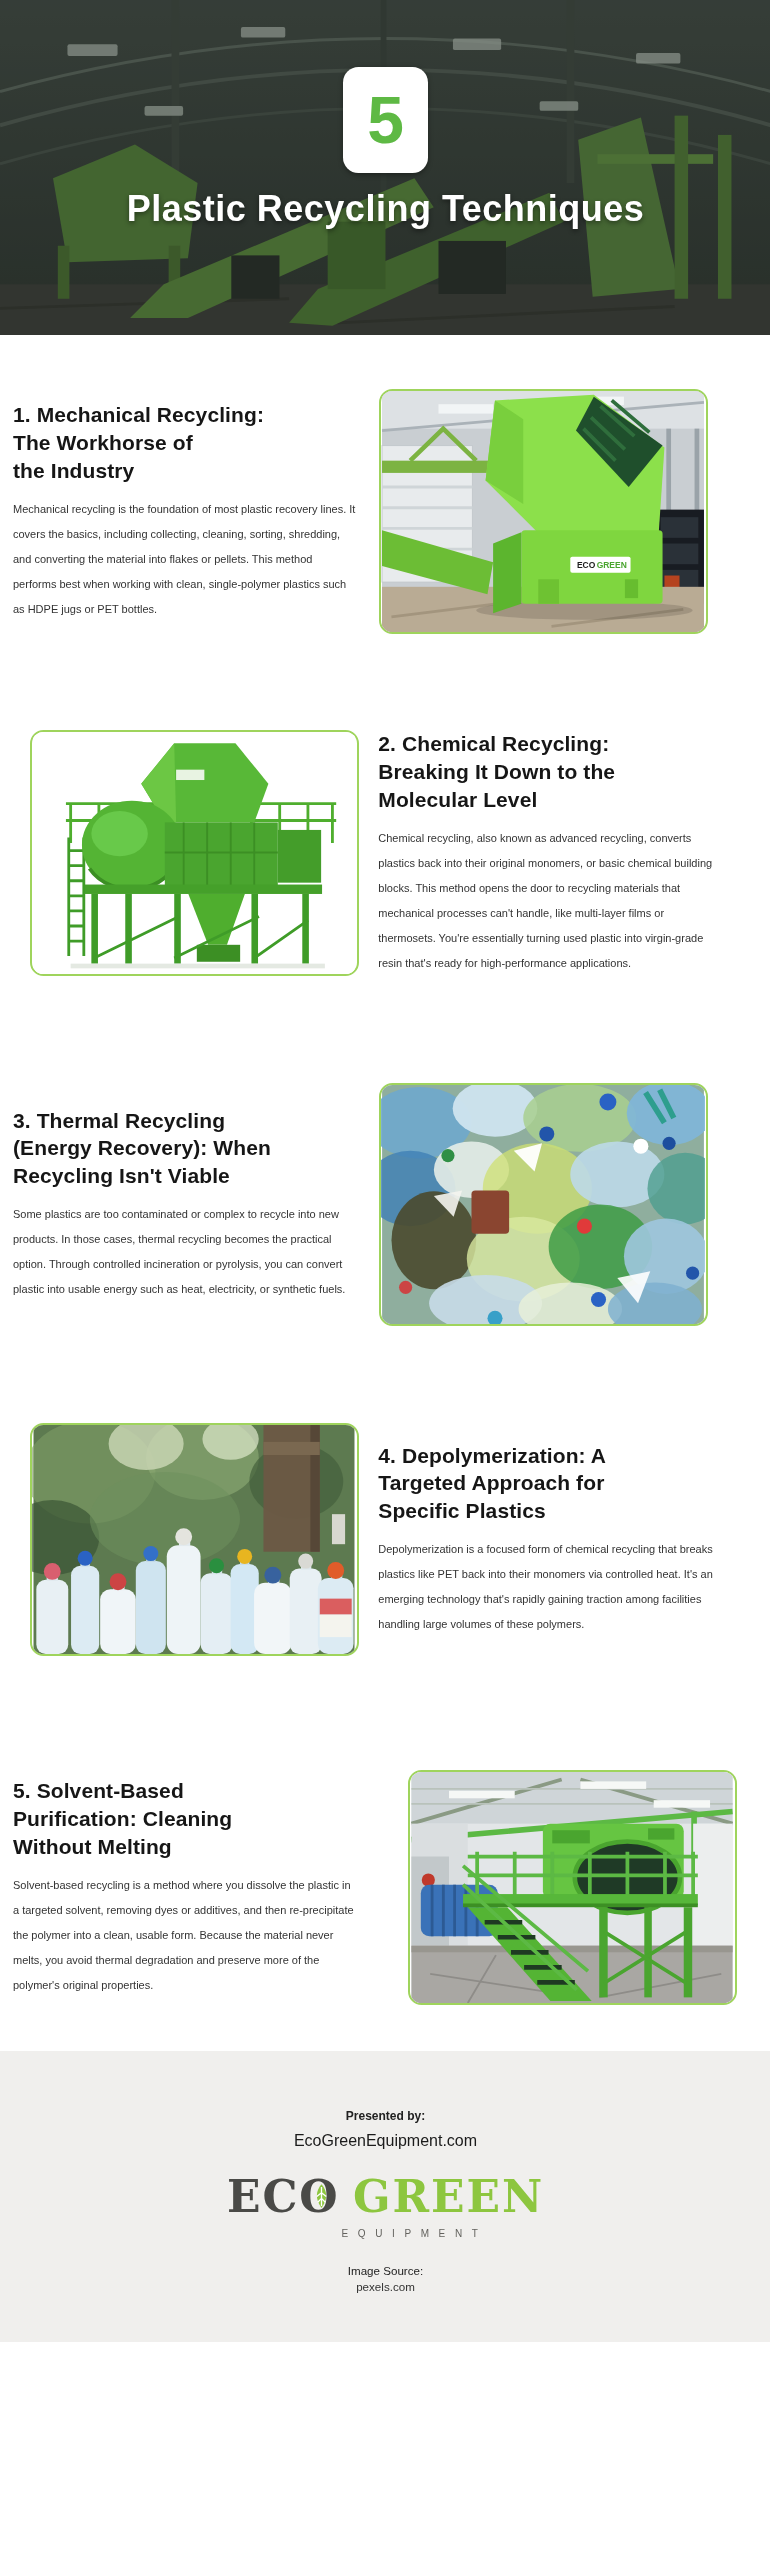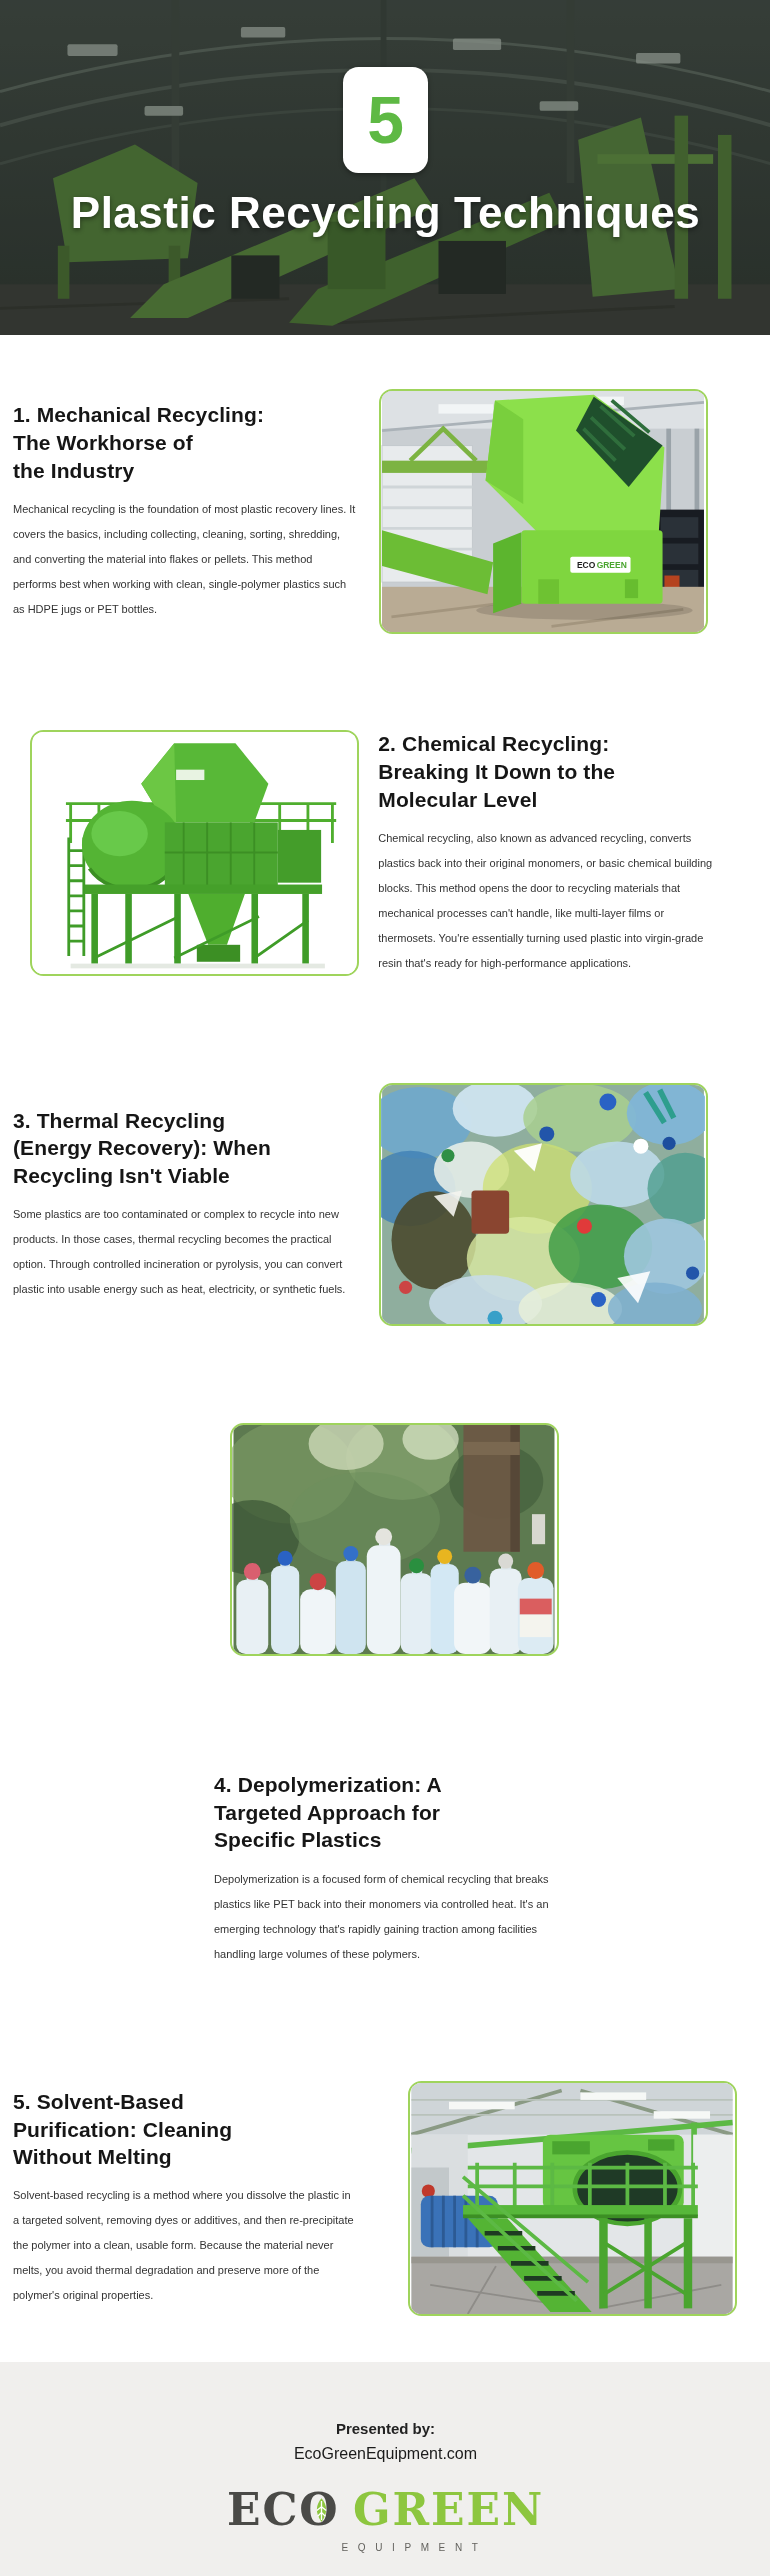--- a/index.html
+++ b/index.html
@@ -28,34 +28,34 @@
     background:#ffffff;
     border-radius:15.4px;
     display:flex; align-items:center; justify-content:center;
     box-shadow:0 1.9px 5.8px rgba(0,0,0,.35);
   }
   .badge-digit {
     font-size:66px; font-weight:700; color:#5eb944; line-height:1;
   }
   .hero-title {
     margin-top:15.4px;
-    font-size:44px; font-weight:700; color:#ffffff;
+    font-size:36px; font-weight:700; color:#ffffff;
     letter-spacing:0.5px; text-align:center; white-space:nowrap;
     text-shadow:0 1.9px 5.8px rgba(0,0,0,.45);
   }
 
   
   .section {
     display:flex; align-items:center; gap:19px;
     padding:0 13px;
   }
   .sec1 { margin-top:54px; }
   .sec2 { margin-top:96px; }
   .sec3 { margin-top:107px; }
-  .sec4 { margin-top:97px;flex-direction:column; }
+  .sec4 { margin-top:97px; }
   .sec5 { margin-top:114px;gap:48px; }
 
   .text-col { flex:0 0 347px; }
   .text-col-fluid { flex:1 1 auto; }
   .sec-heading {
     font-size:21px; line-height:1.32; font-weight:700; color:#161616;
     white-space:pre-line; letter-spacing:0.1px;
   }
   .sec-body {
     margin-top:12.5px;
@@ -71,21 +71,21 @@
   .photo svg { display:block; }
 
   
   .footer {
     margin-top:46px;
     background:#f0efed;
     min-height:291px;
     text-align:center;
     padding:58px 19px 39px;
   }
-  .presented { font-size:15px; font-weight:700; color:#222; }
+  .presented { font-size:12px; font-weight:700; color:#222; }
   .website   { margin-top:8.7px; font-size:16px; font-weight:500; color:#1b1b1b; }
   .logo-row  {
     margin-top:25px;
     display:flex; justify-content:center; align-items:baseline; gap:13.5px;
     font-family:"DejaVu Serif", serif; font-weight:700; font-size:44px; line-height:1;
   }
   .logo-eco-wrap { position:relative; display:inline-block; }
   .logo-eco   { color:#4a4a47; letter-spacing:1.9px; }
   .leaf-overlay { position:absolute; right:8.7px; top:8.7px; width:19px; height:27px; pointer-events:none; }
   .logo-green { color:#8dc63f; letter-spacing:1.9px; }

